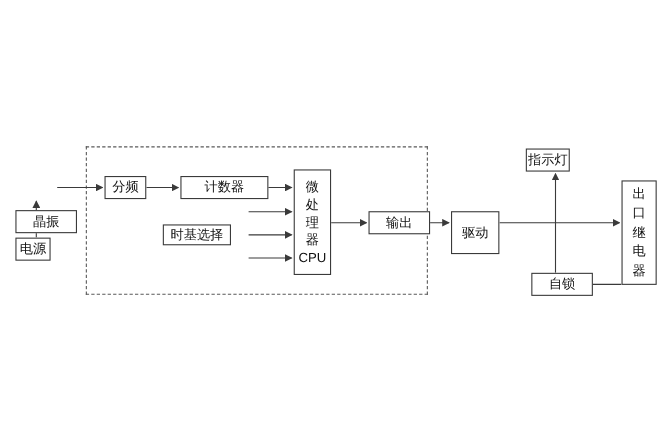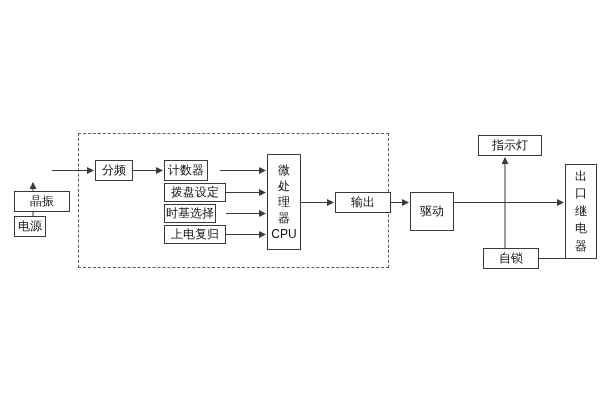--- a/index.html
+++ b/index.html
@@ -65,39 +65,37 @@
     <line x1="505" y1="248" x2="505" y2="158" marker-end="url(#arrow)"></line>
     <line x1="565" y1="258.5" x2="529" y2="258.5" marker-end="url(#arrow)"></line>
   </svg>
 
   <div class="box" style="left:14px; top:160px; width:56px; height:21px;margin-top:31px;">晶振</div>
 
   <div class="box" style="left:14px; top:216px; width:32px; height:21px;">电源</div>
 
   <div class="box" style="left:95px; top:160px; width:38px; height:21px;">分频</div>
 
-  <div class="box" style="left:164px; top:160px; width:44px; height:21px;">计数器</div>
+  <div class="box" style="left:164px; top:160px; width:80px; height:21px;">计数器</div>
 
-  <div class="box" style="left:164px; top:183px; width:62px; height:19px;">拨盘设定</div>
 
-  <div class="box" style="left:164px; top:204px; width:52px; height:19px;">时基选择</div>
+  <div class="box" style="left:148px; top:204px; width:62px; height:19px;">时基选择</div>
 
-  <div class="box" style="left:164px; top:225px; width:62px; height:19px;">上电复归</div>
 
   <div class="box" style="left:267px; top:154px; width:34px; height:96px;">微
 处
 理
 器
 CPU</div>
 
   <div class="box" style="left:335px; top:192px; width:56px; height:21px;">输出</div>
 
   <div class="box" style="left:410px; top:192px; width:44px; height:39px;">驱动</div>
 
-  <div class="box" style="left:478px; top:135px; width:64px; height:21px;">指示灯</div>
+  <div class="box" style="left:478px; top:135px; width:40px; height:21px;">指示灯</div>
 
   <div class="box" style="left:565px; top:164px; width:32px; height:95px; line-height:1.45;">出
 口
 继
 电
 器</div>
 
   <div class="box" style="left:483px; top:248px; width:56px; height:21px;">自锁</div>
 
 </div>

